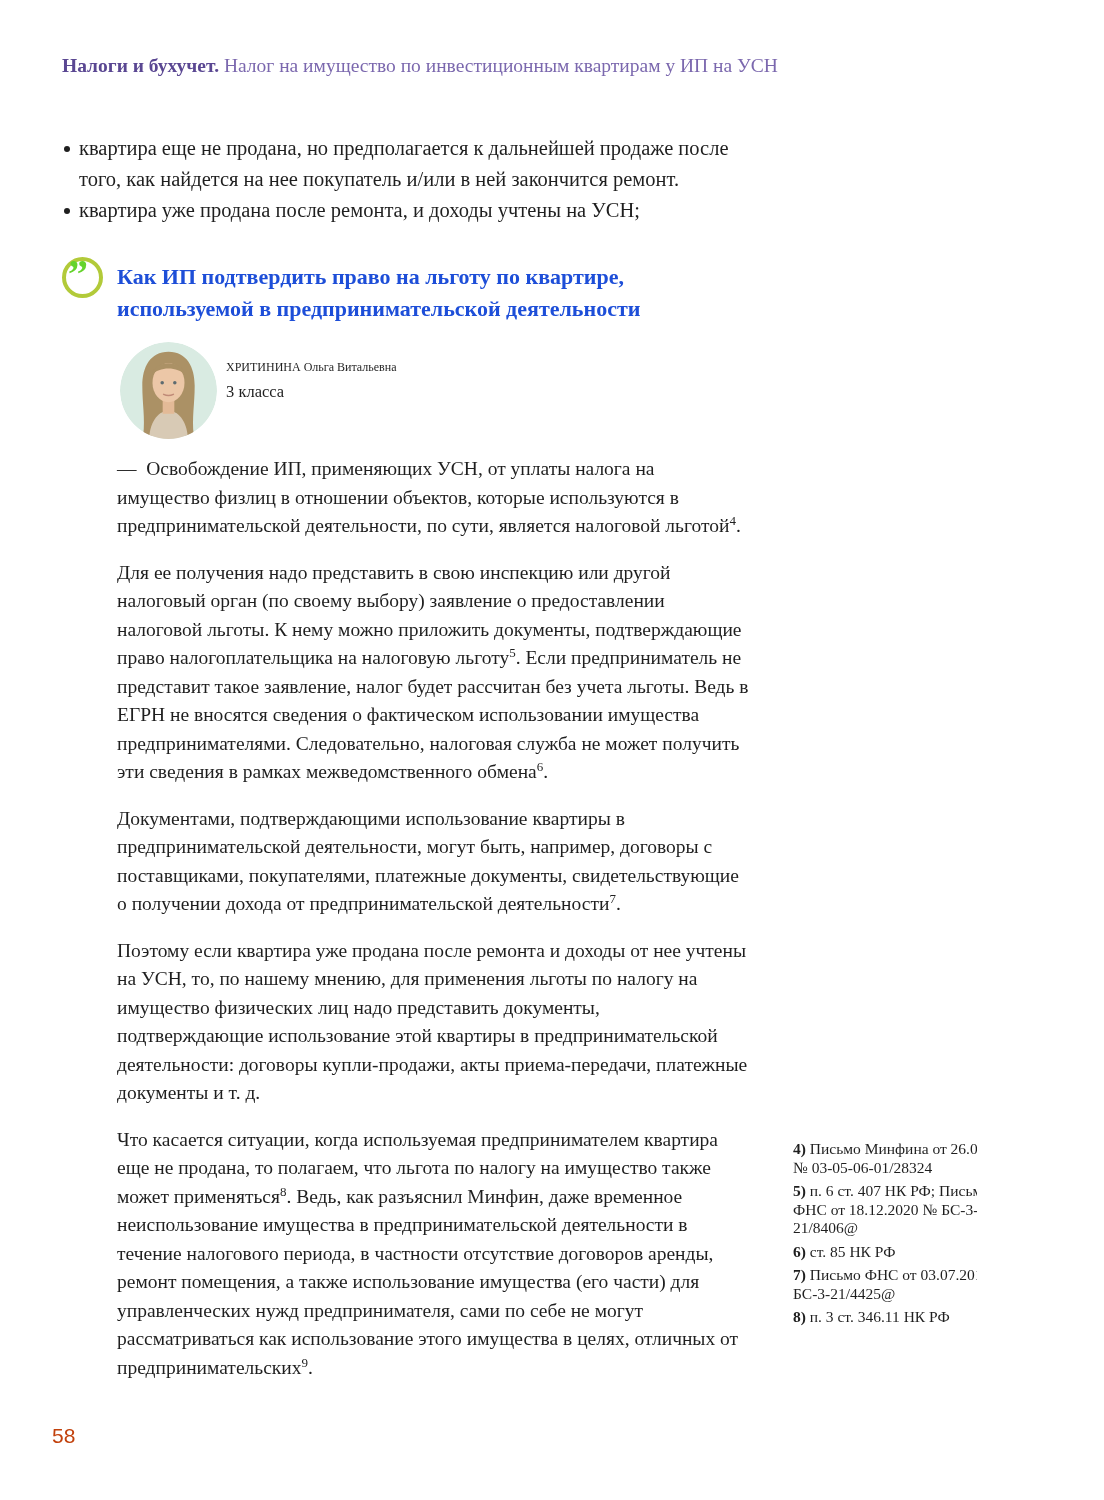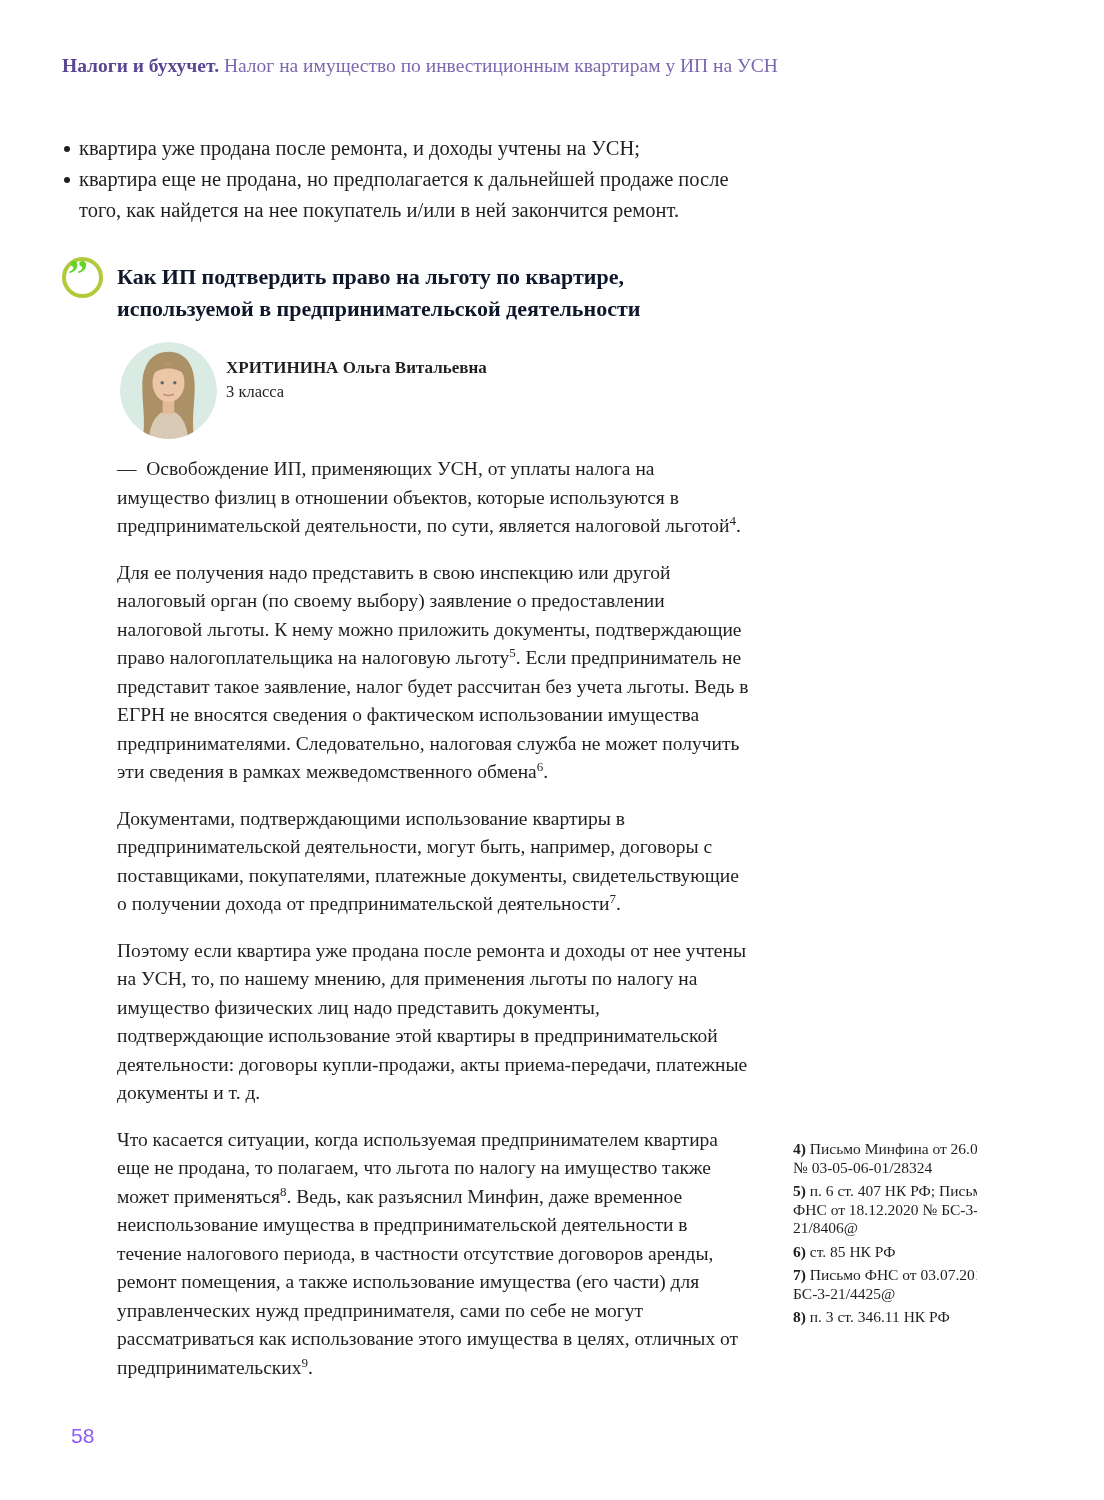--- a/index.html
+++ b/index.html
@@ -19,52 +19,52 @@
   .bullets li { position:relative; padding-left:17px; }
   .bullets li::before { content:""; position:absolute; left:2px; top:13px; width:6px; height:6px;
                         border-radius:50%; background:#1f1f1f; }
 
   
   .section-head { position:absolute; left:62px; top:257px; display:flex; align-items:flex-start; }
   .quote-badge { width:33px; height:33px; border:4px solid #b2ca39; border-radius:50%;
                  position:relative; flex:none; overflow:visible; }
   .quote-badge .q { position:absolute; left:2px; top:-11px; color:#64d32b; font-weight:bold;
                     font-size:40px; letter-spacing:-3px; font-family:"Liberation Serif", serif; }
-  .section-title { margin:4px 0 0 14px; font-size:22px; line-height:32px; font-weight:bold; width:600px; color:#0f172a; }
+  .section-title { margin:4px 0 0 14px; font-size:22px; line-height:32px; font-weight:bold; width:600px; color:#1d4ed8; }
 
   
   .author { position:absolute; left:120px; top:342px; display:flex; }
   .avatar { width:97px; height:97px; border-radius:50%; overflow:hidden; flex:none; }
   .author-info { margin-left:9px; padding-top:15px; font-size:16.5px; line-height:21px; }
-  .author-name { font-weight:bold; font-size:17px; margin-bottom:3px; }
+  .author-name { font-weight:normal; font-size:12px; margin-bottom:3px; }
 
   
   .article { position:absolute; left:117px; top:455px; width:632px; font-size:19.5px; line-height:28.5px; }
   .article p { margin:0 0 18px 0; }
   sup.fnref { font-size:13px; line-height:0; vertical-align:super; }
 
   
   .footnotes { position:absolute; left:793px; top:1140px; width:232px; font-size:15.5px; line-height:18.5px; }
   .footnotes .fn { margin-bottom:5px; }
   .footnotes .fn b { font-weight:bold; }
 
   
-  .page-number { position:absolute; left:71px; top:1424px; font-family:"Liberation Sans", sans-serif;
-                 font-size:21px; color:#8b5cf6; }
+  .page-number { position:absolute; left:52px; top:1424px; font-family:"Liberation Sans", sans-serif;
+                 font-size:21px; color:#c2410c; }
 </style>
 </head>
 <body>
 
 <div class="page">
 
   <div class="runhead"><span class="brand">Налоги и бухучет.</span><span class="title"> Налог на имущество по инвестиционным квартирам у ИП на УСН</span></div>
 
   <ul class="bullets">
+      <li>квартира еще не продана, но предполагается к дальнейшей продаже после того, как найдется на нее покупатель и/или в ней закончится ремонт.</li>
       <li>квартира уже продана после ремонта, и доходы учтены на УСН;</li>
-      <li>квартира еще не продана, но предполагается к дальнейшей продаже после того, как найдется на нее покупатель и/или в ней закончится ремонт.</li>
     </ul>
 
   <div class="section-head">
     <div class="quote-badge">
       <span class="q">”</span>
     </div>
     <h2 class="section-title">Как ИП подтвердить право на льготу по квартире, используемой в предпринимательской деятельности</h2>
   </div>
 
   <div class="author">

